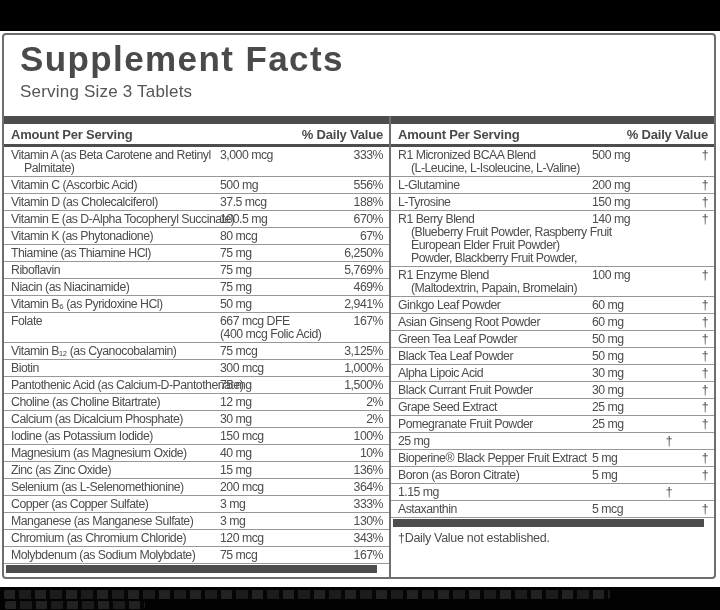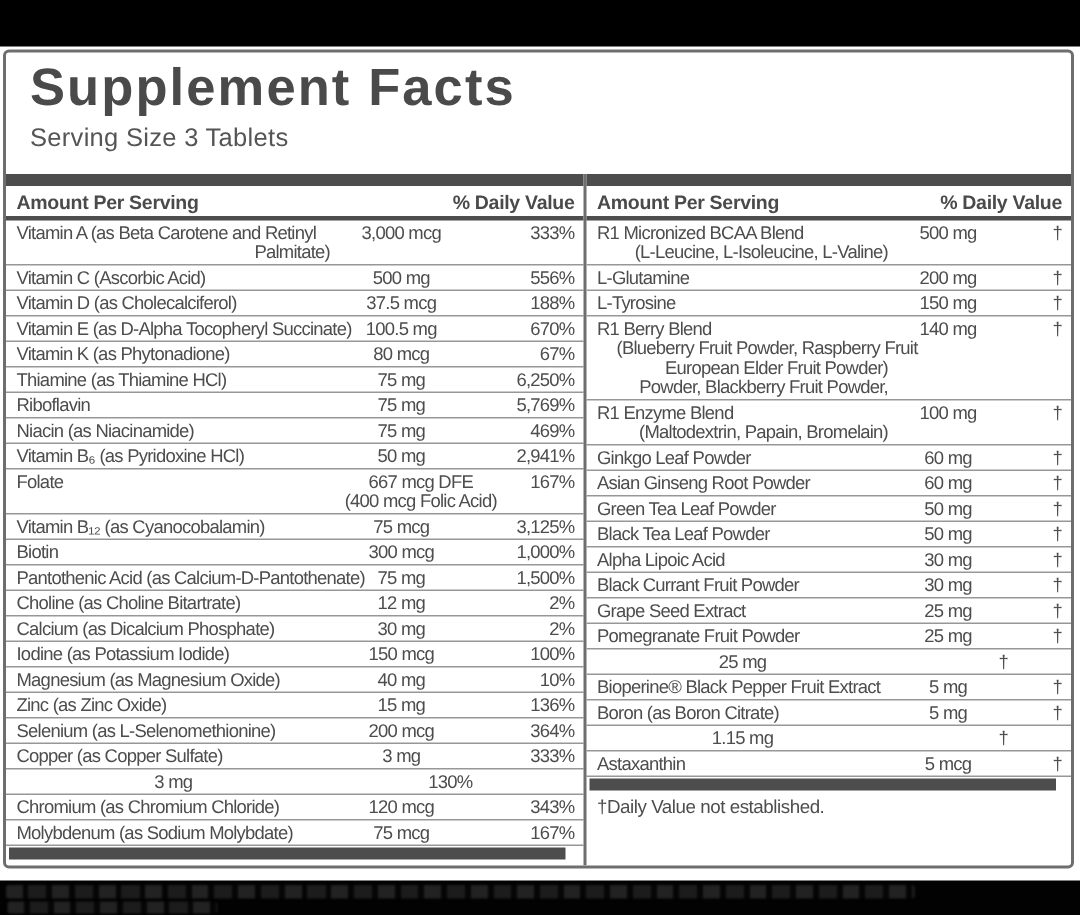--- a/index.html
+++ b/index.html
@@ -34,22 +34,22 @@
 
   .col-header{display:flex;justify-content:space-between;align-items:flex-end;
               font-weight:bold;font-size:13px;letter-spacing:-0.2px;color:#4a4a4a;
               padding:3px 6px 2px 7px;border-bottom:3px solid #4d4d4d;}
 
   .row{display:grid;grid-template-columns:1fr var(--amt-w) var(--dv-w);
        padding:2px 6px 1px 7px;border-bottom:1px solid #979797;
        font-size:12.3px;line-height:13px;letter-spacing:-0.5px;color:#4d4d4d;}
   .cell{min-width:0;}
   .cell.name{white-space:nowrap;overflow:visible;}
-  .cell.name .sub{padding-left:13px;white-space:nowrap;text-align:right;}
-  .cell.amount{text-align:center;}
+  .cell.name .sub{padding-left:13px;white-space:nowrap;}
+  .cell.amount{text-align:left;}
   .cell.amount div{white-space:nowrap;}
   .cell.amount.wide{margin-right:-26px;}
   .cell.dv{text-align:right;}
 
   .footnote{padding:4px 6px 0 7px;font-size:12.5px;letter-spacing:-0.3px;color:#4d4d4d;}
 </style>
 </head>
 <body>
 
 <div class="page">
@@ -247,20 +247,23 @@
             <div class="row">
               <div class="cell name">
                 <div>Copper (as Copper Sulfate)</div>
               </div>
               <div class="cell amount">
                 <div>3 mg</div>
               </div>
               <div class="cell dv">333%</div>
             </div>
             <div class="row">
+              <div class="cell name">
+                <div>Manganese (as Manganese Sulfate)</div>
+              </div>
               <div class="cell amount">
                 <div>3 mg</div>
               </div>
               <div class="cell dv">130%</div>
             </div>
             <div class="row">
               <div class="cell name">
                 <div>Chromium (as Chromium Chloride)</div>
               </div>
               <div class="cell amount">

